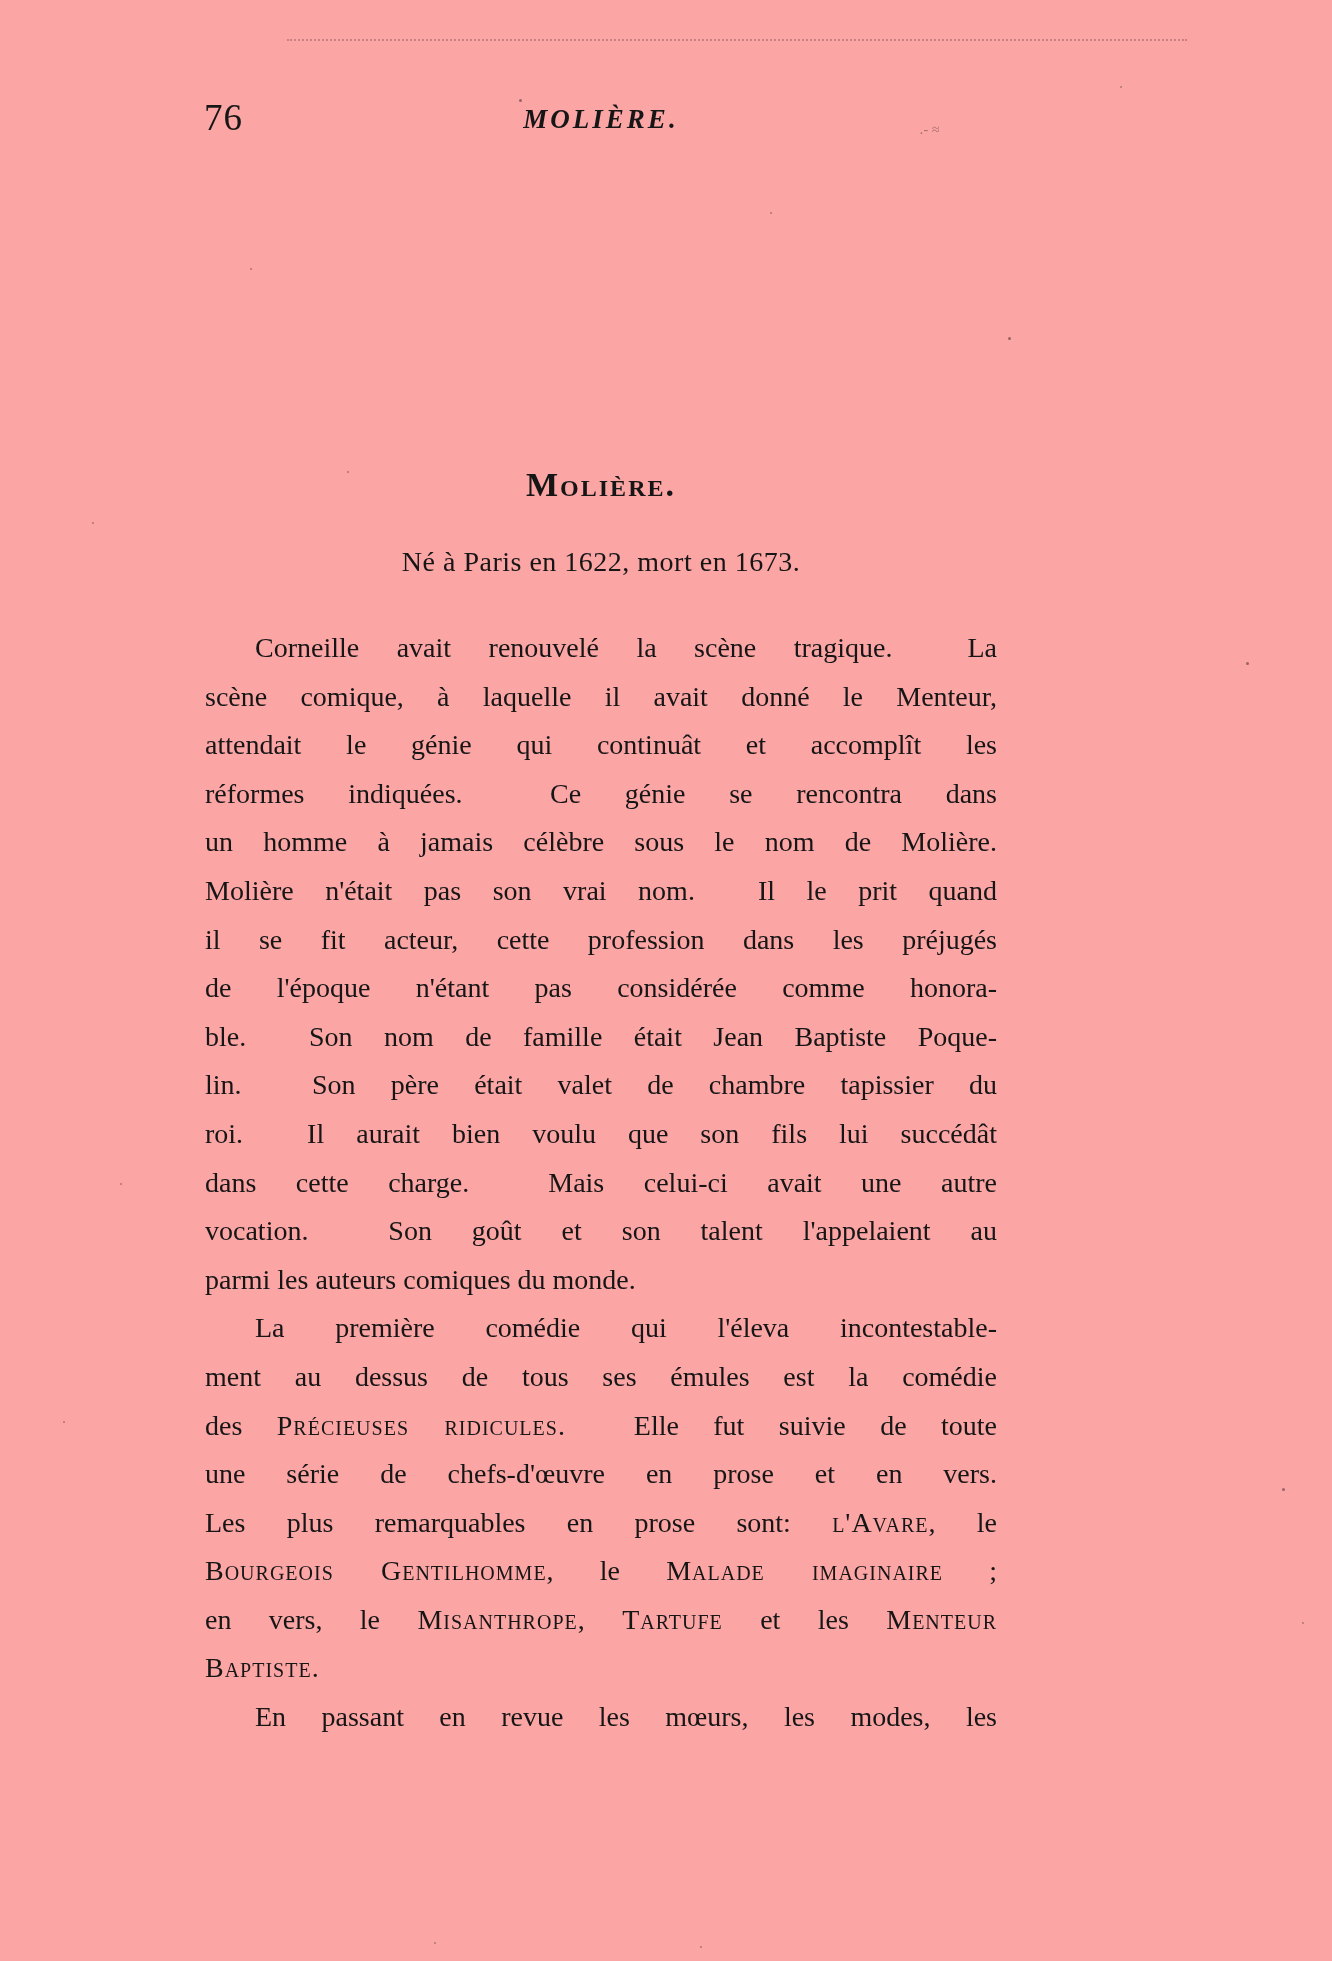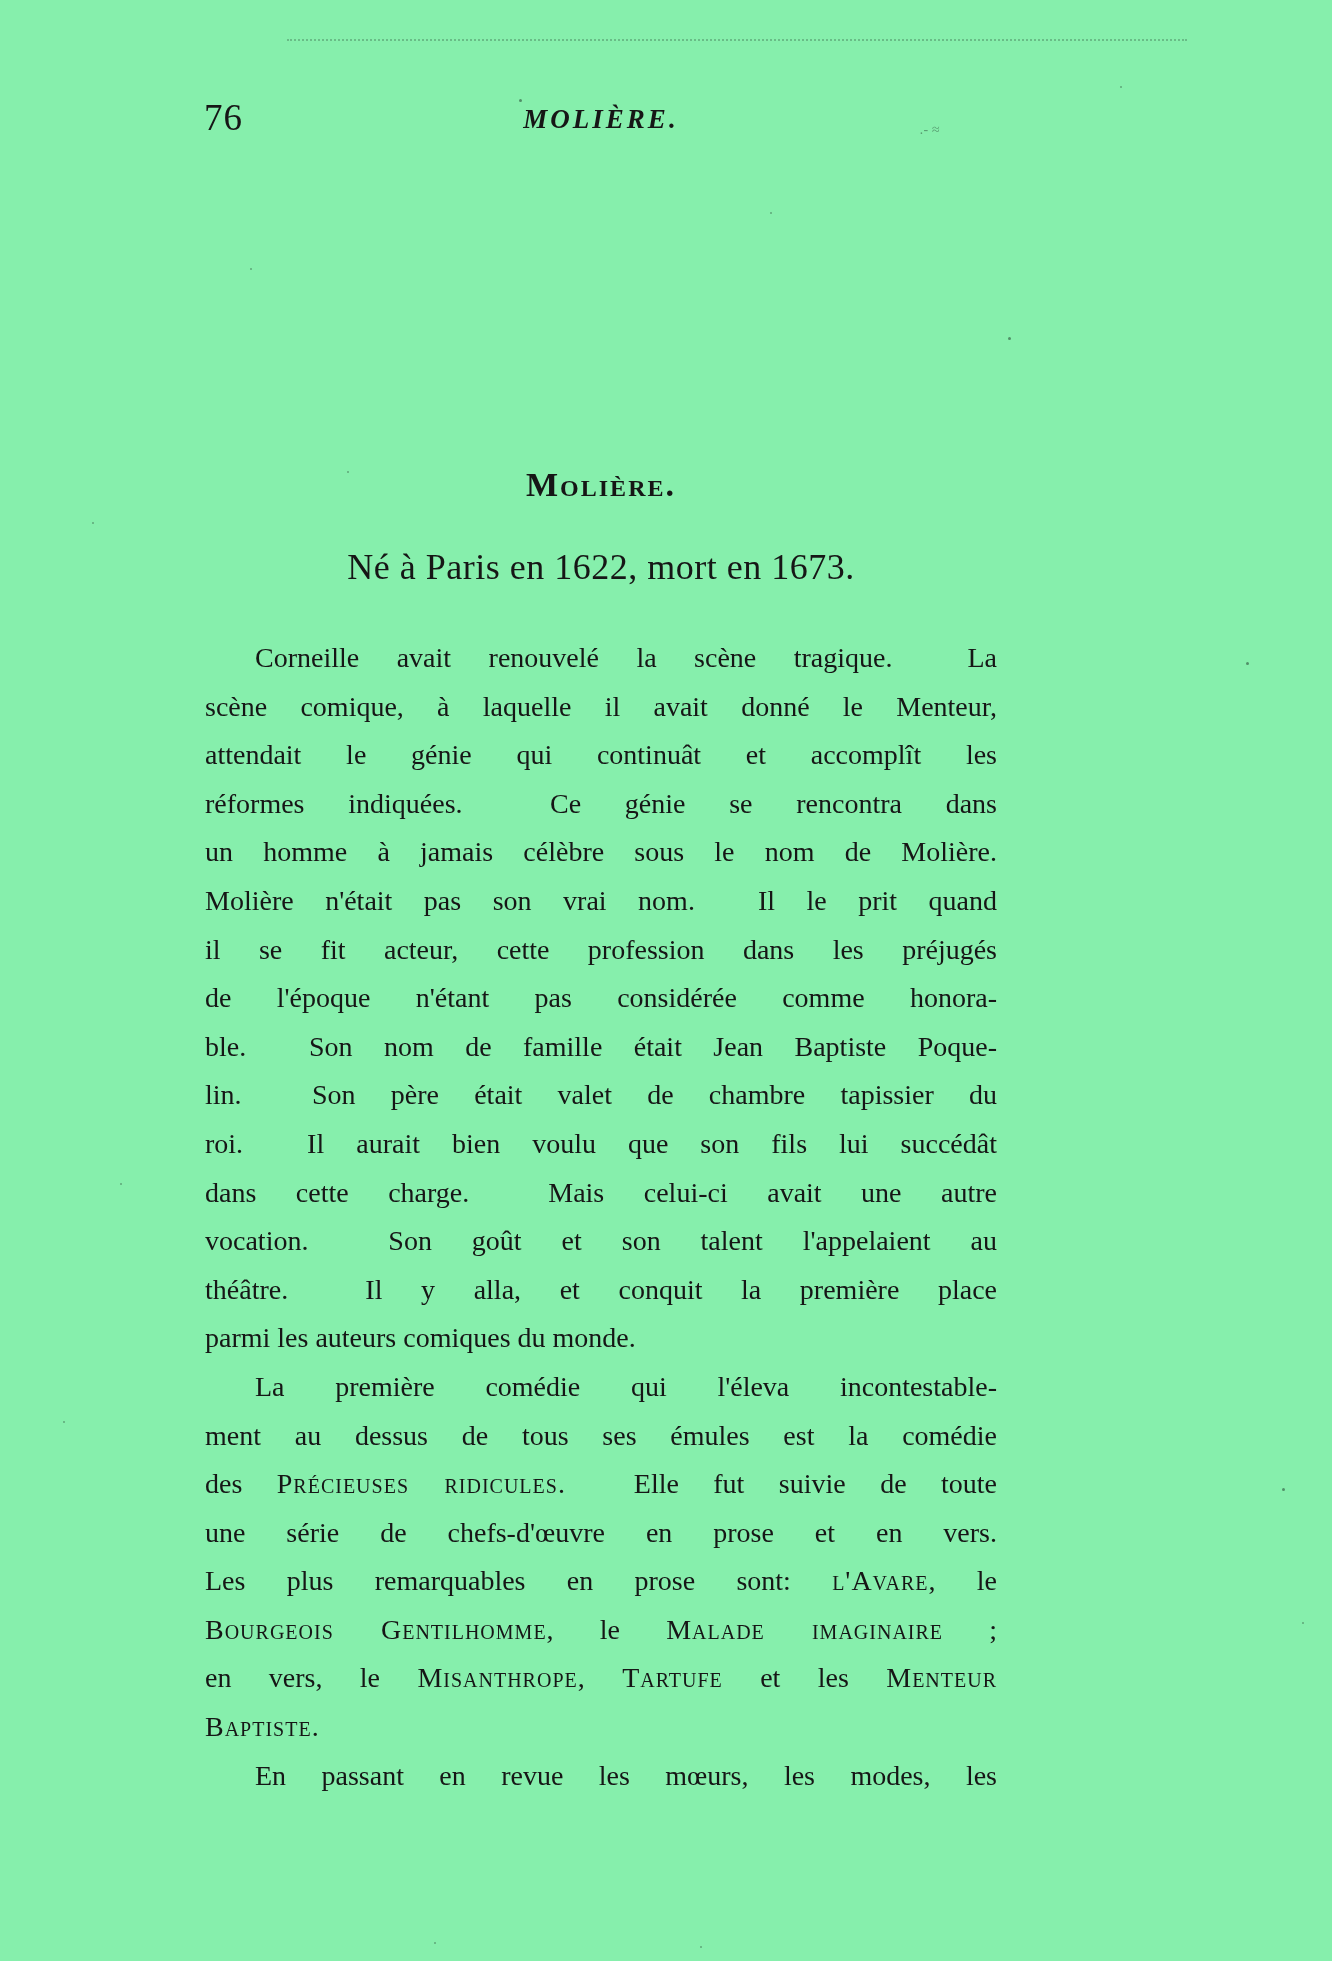--- a/index.html
+++ b/index.html
@@ -6,21 +6,21 @@
   body {
     width:1332px; height:1961px;
     background:#f4f4f2;
     font-family:"Liberation Serif", serif;
     color:#161616;
     position:relative;
     overflow:hidden;
   }
   .page {
     position:absolute; inset:0;
-    background:#86efac;
+    background:#fca5a5;
   }
   
   .artifact-topline {
     position:absolute; top:39px; left:287px; width:900px; height:0;
     border-top:2px dotted rgba(0,0,0,0.30);
     opacity:.7;
   }
   .pagenum {
     position:absolute; left:204px; top:96px;
     font-size:37px; letter-spacing:1px;
@@ -39,21 +39,21 @@
   }
   .heading {
     text-align:center;
     font-variant:small-caps;
     font-weight:700;
     font-size:34px;
     letter-spacing:2px;
   }
   .subtitle {
     text-align:center;
-    font-size:36px;
+    font-size:28px;
     margin-top:42px;
     letter-spacing:0.5px;
   }
   .page-body {
     margin-top:46px;
     font-size:28px;
     line-height:48.6px;
   }
   .paragraph { margin:0; }
   .line {
@@ -95,21 +95,20 @@
           <div class="line"><span>réformes indiquées.&nbsp; Ce génie se rencontra dans</span></div>
           <div class="line"><span>un homme à jamais célèbre sous le nom de Molière.</span></div>
           <div class="line"><span>Molière n'était pas son vrai nom.&nbsp; Il le prit quand</span></div>
           <div class="line"><span>il se fit acteur, cette profession dans les préjugés</span></div>
           <div class="line"><span>de l'époque n'étant pas considérée comme honora-</span></div>
           <div class="line"><span>ble.&nbsp; Son nom de famille était Jean Baptiste Poque-</span></div>
           <div class="line"><span>lin.&nbsp; Son père était valet de chambre tapissier du</span></div>
           <div class="line"><span>roi.&nbsp; Il aurait bien voulu que son fils lui succédât</span></div>
           <div class="line"><span>dans cette charge.&nbsp; Mais celui-ci avait une autre</span></div>
           <div class="line"><span>vocation.&nbsp; Son goût et son talent l'appelaient au</span></div>
-          <div class="line"><span>théâtre.&nbsp; Il y alla, et conquit la première place</span></div>
           <div class="line nojust"><span>parmi les auteurs comiques du monde.</span></div>
         </div>
         <div class="paragraph">
           <div class="line indent"><span>La première comédie qui l'éleva incontestable-</span></div>
           <div class="line"><span>ment au dessus de tous ses émules est la comédie</span></div>
           <div class="line"><span>des </span><span class="sc">Précieuses ridicules</span><span>.&nbsp; Elle fut suivie de toute</span></div>
           <div class="line"><span>une série de chefs-d'œuvre en prose et en vers.</span></div>
           <div class="line"><span>Les plus remarquables en prose sont: </span><span class="sc">l'Avare</span><span>, le</span></div>
           <div class="line"><span class="sc">Bourgeois Gentilhomme</span><span>, le </span><span class="sc">Malade imaginaire</span><span> ;</span></div>
           <div class="line"><span>en vers, le </span><span class="sc">Misanthrope</span><span>, </span><span class="sc">Tartufe</span><span> et les </span><span class="sc">Menteur</span></div>

